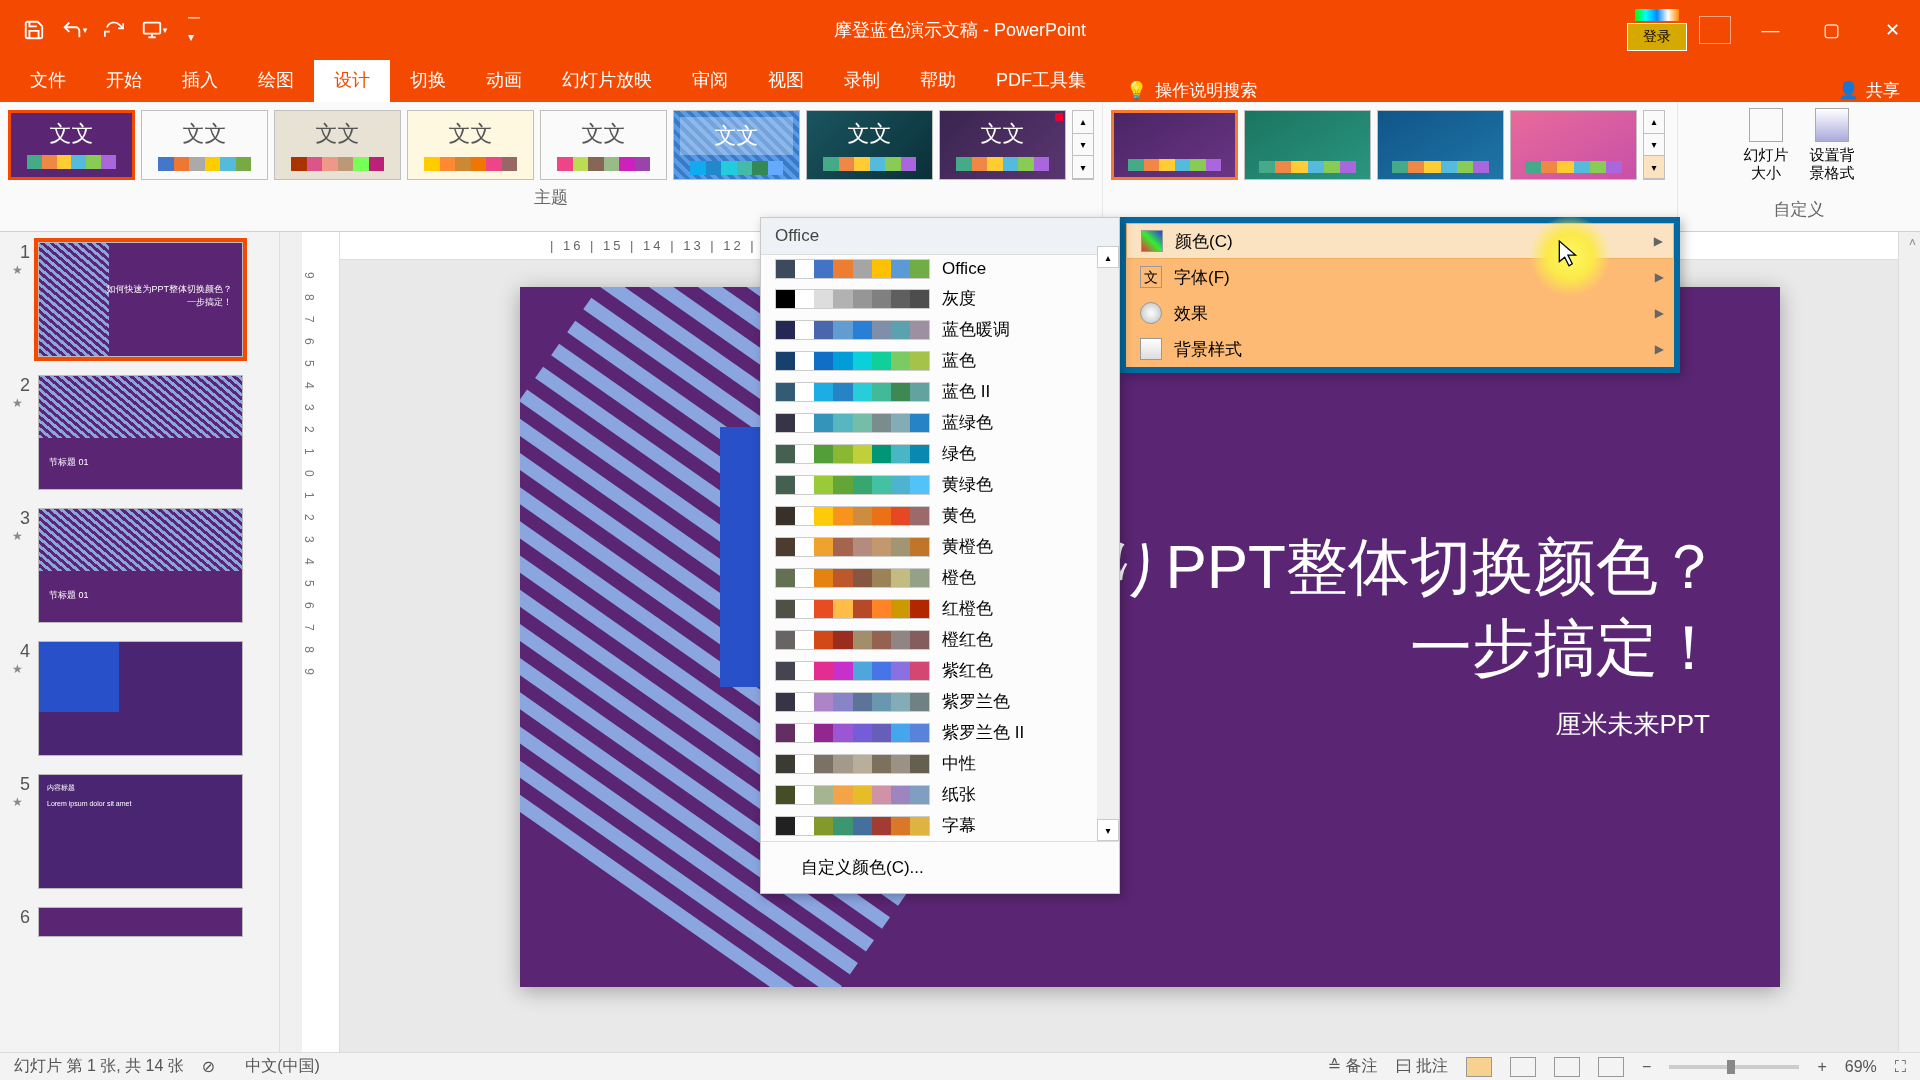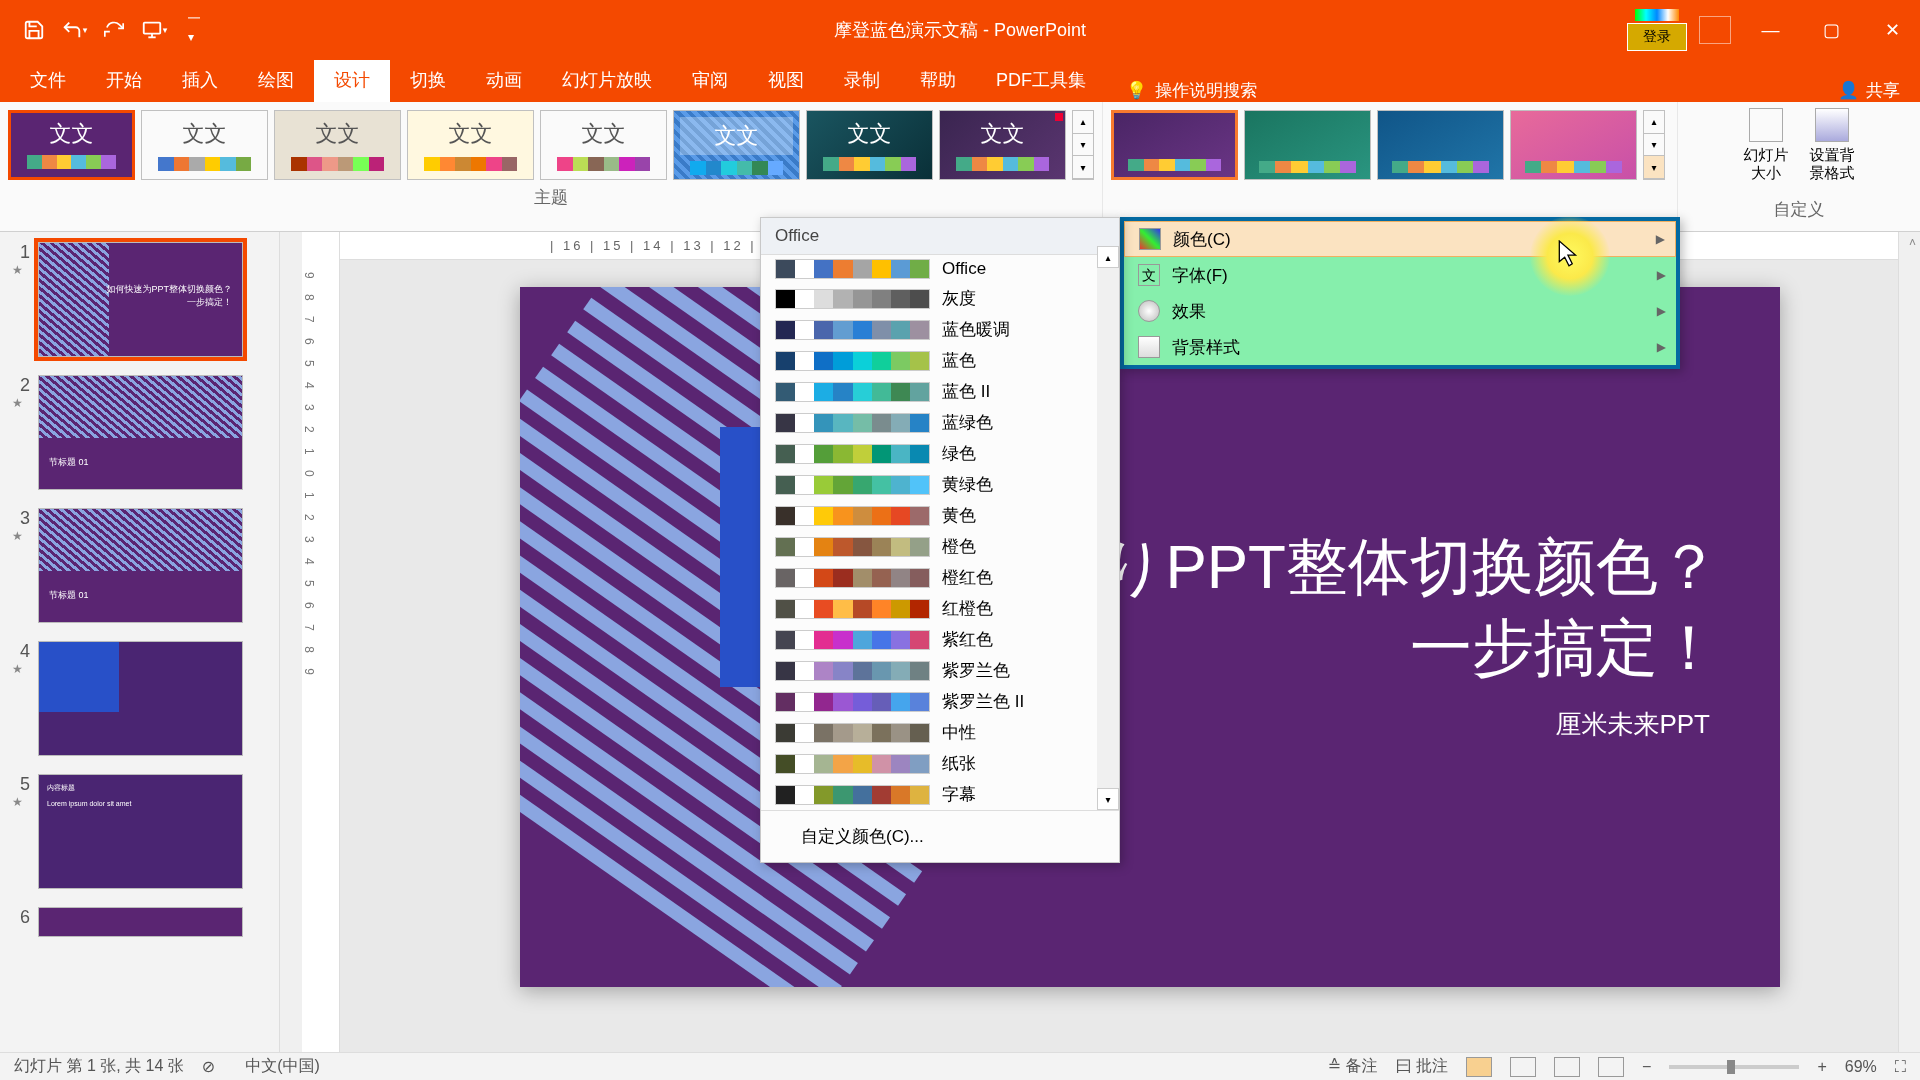--- a/index.html
+++ b/index.html
@@ -47,21 +47,21 @@
 .canvas-area{flex:1;position:relative;overflow:hidden}
 .ruler-h{height:28px;background:#fff;border-bottom:1px solid #ddd;font-size:13px;color:#666;display:flex;align-items:center;padding-left:210px;letter-spacing:3px}
 .slide-canvas{position:absolute;left:180px;top:55px;width:1260px;height:700px;background:#5a2572;box-shadow:0 4px 20px rgba(0,0,0,.3)}
 .slide-title{position:absolute;right:60px;top:240px;color:#fff;font-size:62px;text-align:right;line-height:1.3}
 .slide-sub{position:absolute;right:70px;top:420px;color:#fff;font-size:26px}
 .slide-graphic{position:absolute;left:0;top:0;width:500px;height:700px;overflow:hidden}
 .stripes{position:absolute;left:-100px;top:-50px;width:600px;height:800px;transform:rotate(35deg)}
 .stripes div{height:14px;background:#8aa5e0;margin-bottom:14px}
 .block1{position:absolute;left:240px;top:0;width:320px;height:220px;background:#9b3de8}
 .block2{position:absolute;left:200px;top:140px;width:300px;height:260px;background:#2850c8}
-.variant-dropdown{position:absolute;left:1120px;top:217px;width:560px;background:#86efac;border:4px solid #0369a1;box-shadow:3px 3px 10px rgba(0,0,0,.25);z-index:50}
+.variant-dropdown{position:absolute;left:1120px;top:217px;width:560px;background:#fdba74;border:6px solid #0369a1;box-shadow:3px 3px 10px rgba(0,0,0,.25);z-index:50}
 .vd-row{height:36px;display:flex;align-items:center;padding:0 14px;font-size:17px;cursor:pointer;position:relative;gap:12px}
 .vd-row.hov{background:#fbe3c1;border:1px solid #f0b060}
 .vd-ic{width:22px;height:22px;border:1px solid #999;display:inline-block}
 .vd-arrow{position:absolute;right:10px;font-size:12px;color:#666}
 .color-flyout{position:absolute;left:760px;top:217px;width:360px;background:#fcfcfc;border:1px solid #c8c8c8;box-shadow:3px 3px 10px rgba(0,0,0,.25);z-index:60;max-height:760px}
 .cf-header{background:#eef1f5;padding:8px 14px;font-size:17px;color:#444;border-bottom:1px solid #ddd}
 .cf-body{max-height:640px;overflow-y:auto}
 .cf-item{display:flex;align-items:center;padding:4px 14px;gap:12px;cursor:pointer;font-size:17px}
 .cf-swatch{width:155px;height:20px;display:flex;border:1px solid #ccc}
 .cf-swatch span{flex:1}
@@ -557,56 +557,69 @@
           <span style="background: rgb(248, 147, 29);"></span>
           <span style="background: rgb(206, 141, 62);"></span>
           <span style="background: rgb(236, 112, 22);"></span>
           <span style="background: rgb(230, 72, 35);"></span>
           <span style="background: rgb(156, 106, 106);"></span>
         </div>
         <span>黄色</span>
       </div>
       <div class="cf-item">
         <div class="cf-swatch">
+          <span style="background: rgb(78, 59, 48);"></span>
+          <span style="background: rgb(255, 255, 255);"></span>
+          <span style="background: rgb(240, 162, 46);"></span>
+          <span style="background: rgb(165, 100, 78);"></span>
+          <span style="background: rgb(181, 139, 128);"></span>
+          <span style="background: rgb(195, 152, 109);"></span>
+          <span style="background: rgb(161, 149, 116);"></span>
+          <span style="background: rgb(193, 117, 41);"></span>
+        </div>
+        <span>黄橙色</span>
+      </div>
+      <div class="cf-item">
+        <div class="cf-swatch">
           <span style="background: rgb(99, 112, 82);"></span>
           <span style="background: rgb(255, 255, 255);"></span>
           <span style="background: rgb(228, 131, 18);"></span>
           <span style="background: rgb(189, 88, 44);"></span>
           <span style="background: rgb(134, 86, 64);"></span>
           <span style="background: rgb(155, 131, 87);"></span>
           <span style="background: rgb(194, 188, 128);"></span>
           <span style="background: rgb(148, 160, 136);"></span>
         </div>
         <span>橙色</span>
       </div>
       <div class="cf-item">
         <div class="cf-swatch">
+          <span style="background: rgb(80, 80, 70);"></span>
+          <span style="background: rgb(255, 255, 255);"></span>
+          <span style="background: rgb(232, 76, 34);"></span>
+          <span style="background: rgb(255, 189, 71);"></span>
+          <span style="background: rgb(182, 73, 38);"></span>
+          <span style="background: rgb(255, 132, 39);"></span>
+          <span style="background: rgb(204, 153, 0);"></span>
+          <span style="background: rgb(178, 38, 0);"></span>
+        </div>
+        <span>红橙色</span>
+      </div>
+      <div class="cf-item">
+        <div class="cf-swatch">
           <span style="background: rgb(105, 100, 100);"></span>
           <span style="background: rgb(255, 255, 255);"></span>
           <span style="background: rgb(211, 72, 23);"></span>
           <span style="background: rgb(155, 45, 31);"></span>
           <span style="background: rgb(162, 142, 106);"></span>
           <span style="background: rgb(149, 98, 81);"></span>
           <span style="background: rgb(145, 132, 133);"></span>
           <span style="background: rgb(133, 93, 93);"></span>
         </div>
         <span>橙红色</span>
-      </div>
-      <div class="cf-item">
-        <div class="cf-swatch">
-          <span style="background: rgb(80, 80, 70);"></span>
-          <span style="background: rgb(255, 255, 255);"></span>
-          <span style="background: rgb(232, 76, 34);"></span>
-          <span style="background: rgb(255, 189, 71);"></span>
-          <span style="background: rgb(182, 73, 38);"></span>
-          <span style="background: rgb(255, 132, 39);"></span>
-          <span style="background: rgb(204, 153, 0);"></span>
-          <span style="background: rgb(178, 38, 0);"></span>
-        </div>
-        <span>红橙色</span>
       </div>
       <div class="cf-item">
         <div class="cf-swatch">
           <span style="background: rgb(69, 69, 81);"></span>
           <span style="background: rgb(255, 255, 255);"></span>
           <span style="background: rgb(227, 45, 145);"></span>
           <span style="background: rgb(200, 48, 204);"></span>
           <span style="background: rgb(78, 166, 220);"></span>
           <span style="background: rgb(71, 117, 231);"></span>
           <span style="background: rgb(137, 113, 225);"></span>

